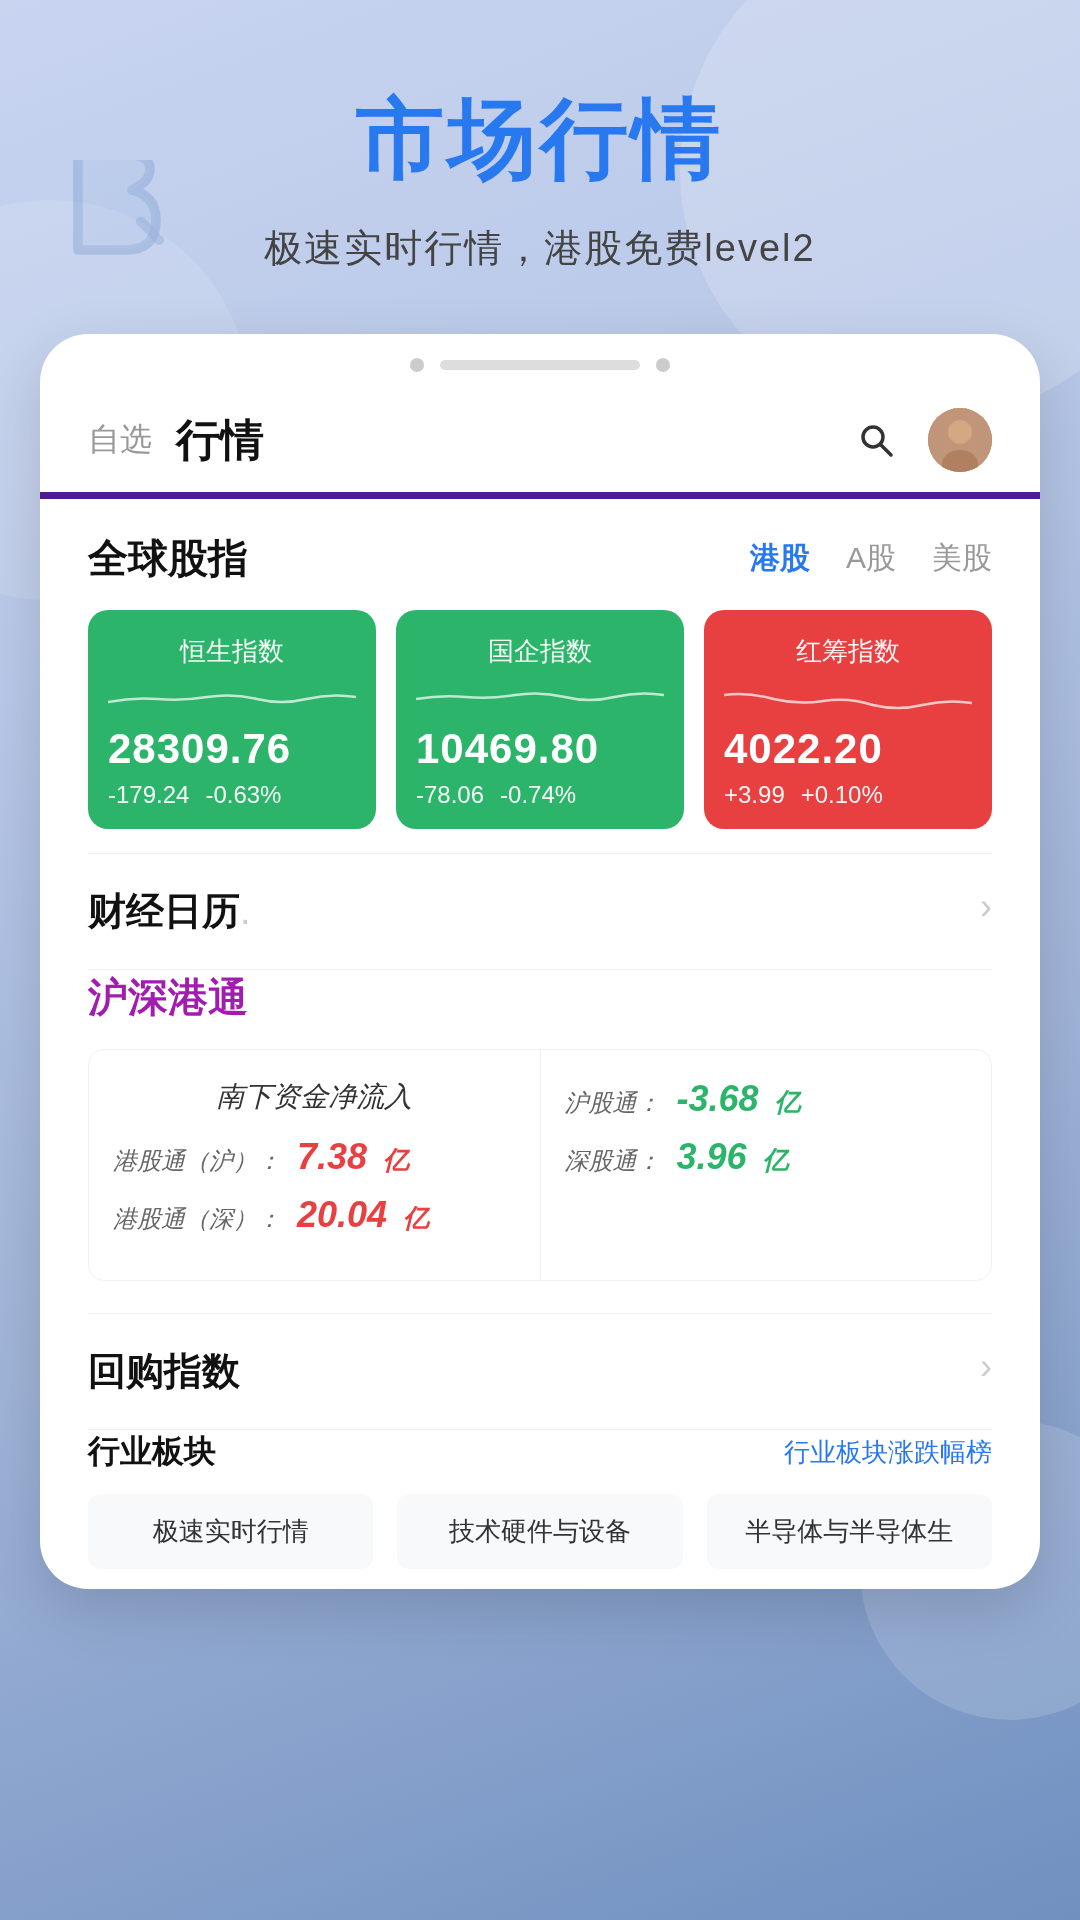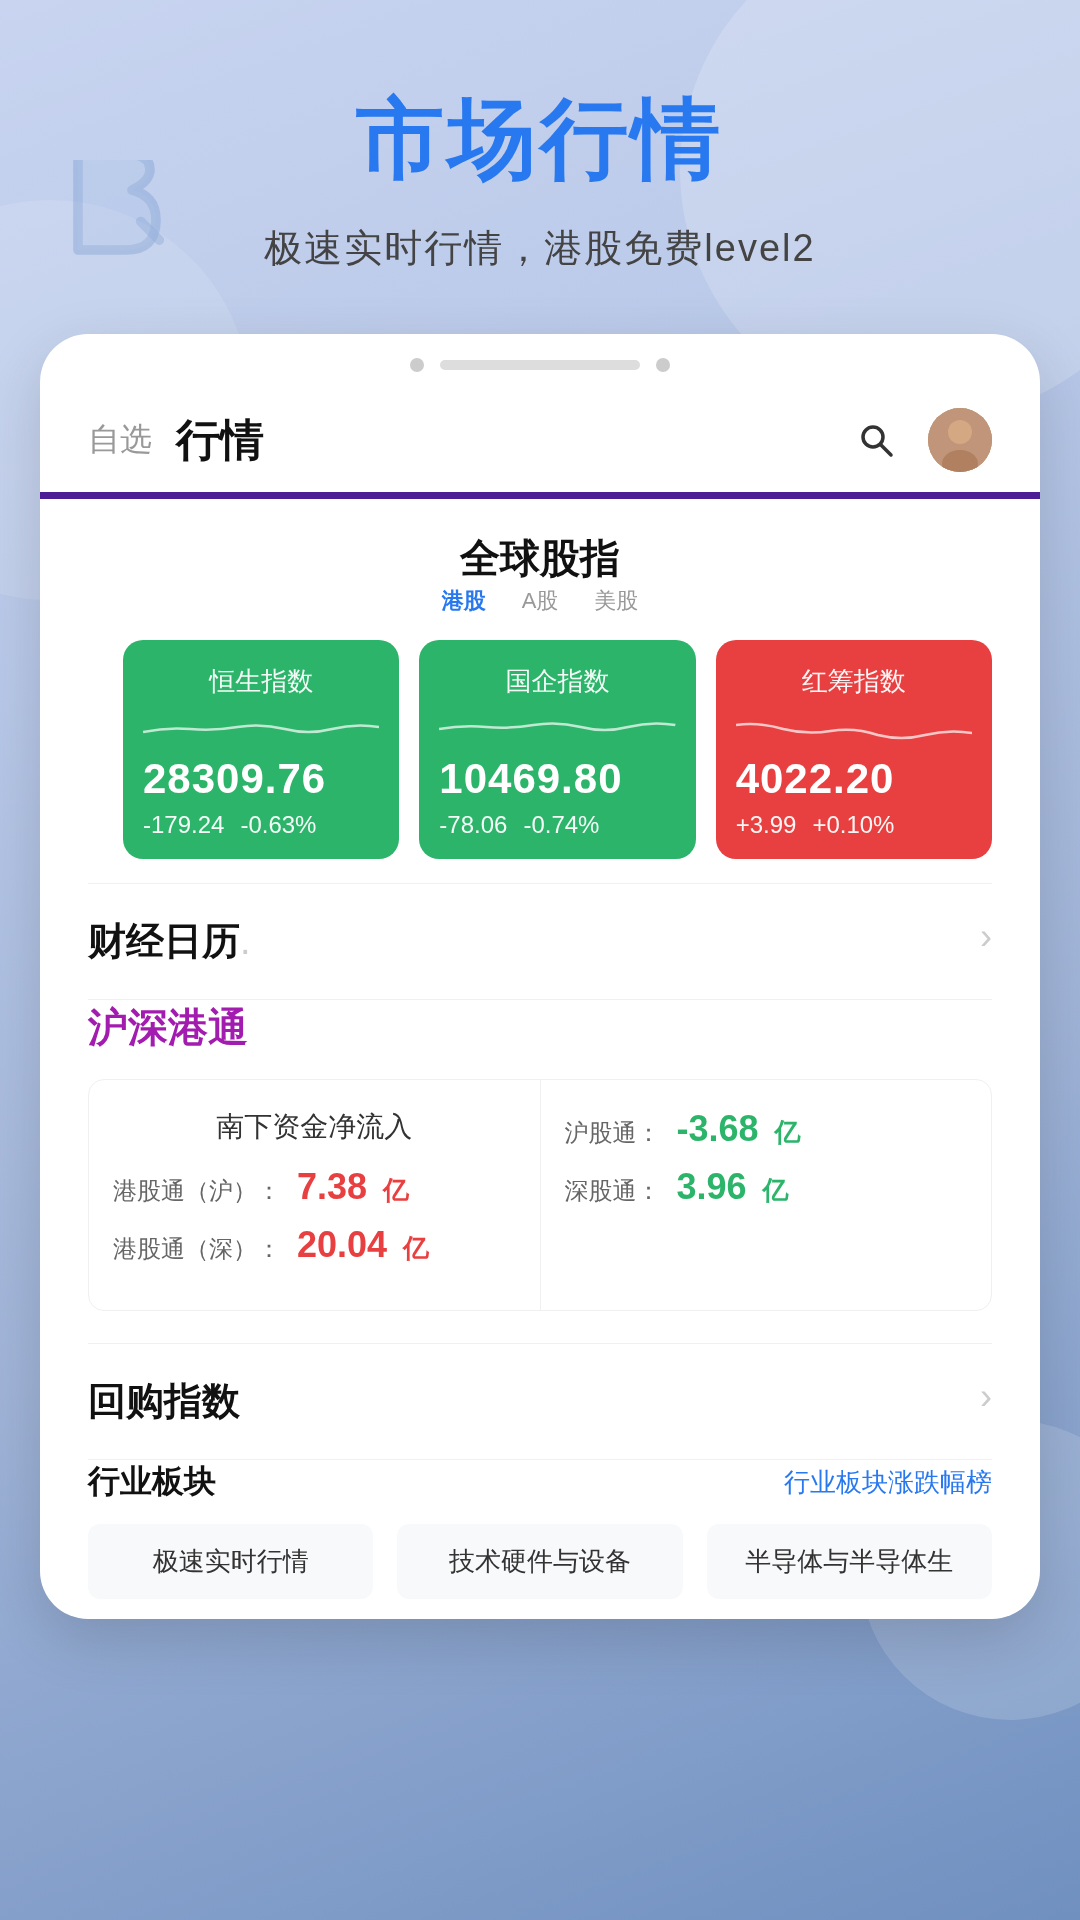--- a/index.html
+++ b/index.html
@@ -137,46 +137,44 @@
 
     
     .section {
       padding: 32px 48px 24px;
     }
     .section-header {
       display: flex;
       align-items: center;
       justify-content: space-between;
       margin-bottom: 24px;
-      flex-direction: column;
     }
     .section-title {
       font-size: 40px;
       font-weight: 700;
       color: #111;
     }
     .tab-group {
       display: flex;
       gap: 36px;
     }
     .tab-item {
-      font-size: 22px;
+      font-size: 30px;
       color: #999;
       cursor: pointer;
     }
     .tab-item.active {
       color: #2878f0;
       font-weight: 600;
     }
 
     
     .index-cards {
       display: flex;
       gap: 20px;
-      margin-left: 35px;
     }
     .index-card {
       flex: 1;
       border-radius: 20px;
       padding: 24px 20px 20px;
       color: white;
       position: relative;
       overflow: hidden;
       min-height: 200px;
     }
@@ -241,20 +239,21 @@
     }
     .hstong-grid {
       display: flex;
       border: 1px solid #f0f0f0;
       border-radius: 16px;
       overflow: hidden;
     }
     .hstong-col {
       flex: 1;
       padding: 28px 24px;
+      font-style: italic;
     }
     .hstong-col:first-child {
       border-right: 1px solid #f0f0f0;
     }
     .hstong-col-title {
       font-size: 28px;
       color: #333;
       margin-bottom: 20px;
       text-align: center;
     }

